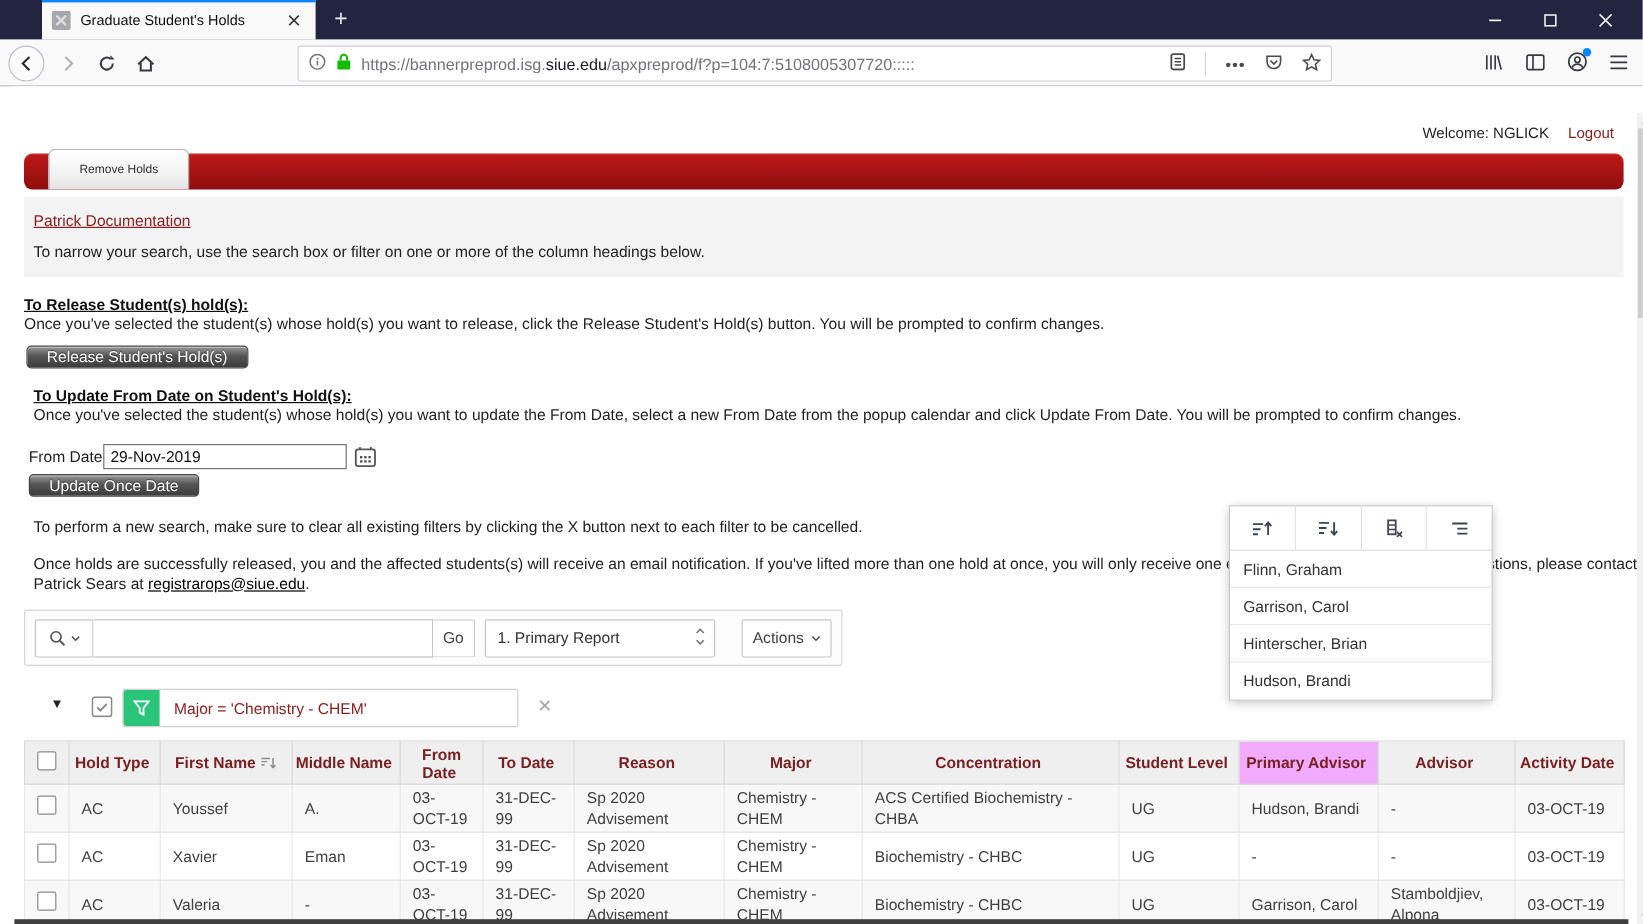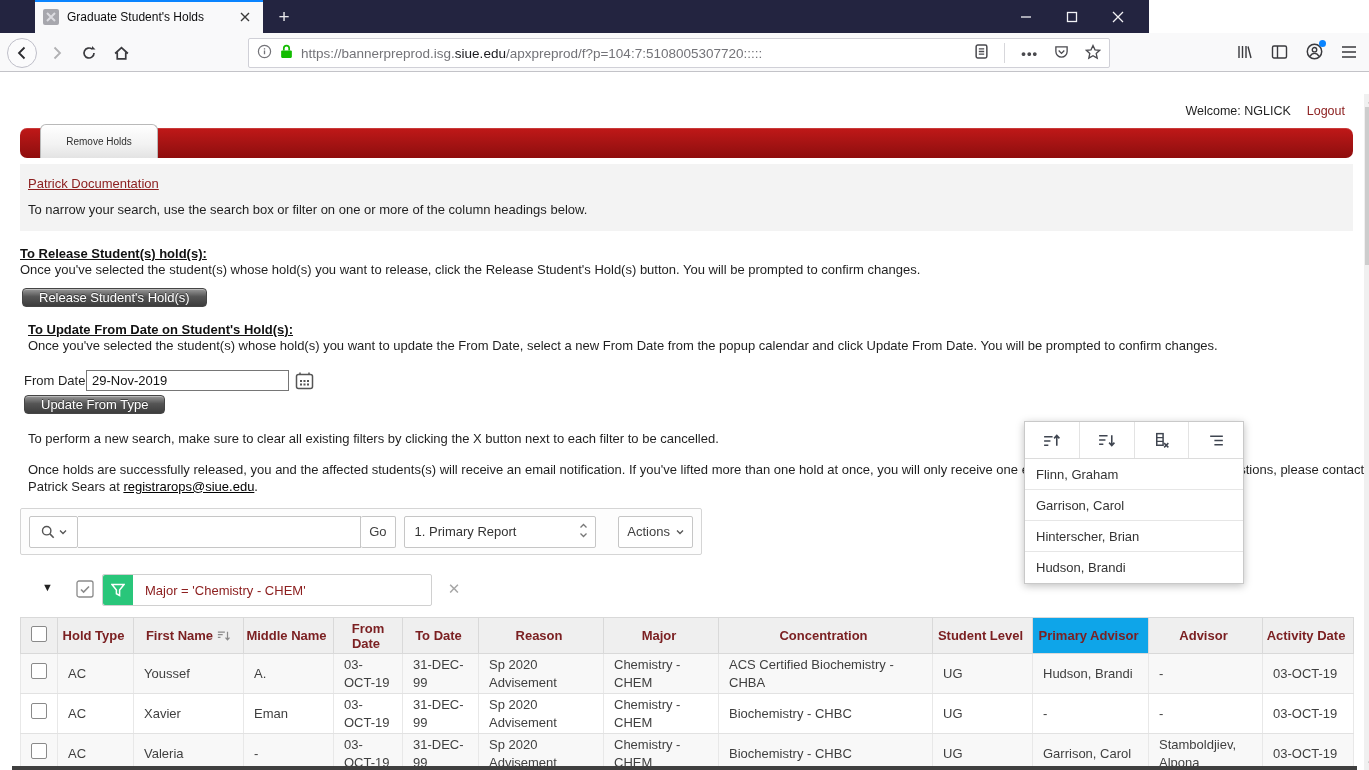--- a/index.html
+++ b/index.html
@@ -1,21 +1,21 @@
 <!DOCTYPE html>
 <html><head>
 <meta charset="utf-8">
 <style>
   * { margin:0; padding:0; box-sizing:border-box; }
   html,body { width:1369px; height:770px; }
   body { font-family:"Liberation Sans","DejaVu Sans",sans-serif; font-size:13px; color:#1f1f1f; background:#fff; overflow:hidden; }
   .screen { position:relative; width:1369px; height:770px; background:#fff; }
 
   
-  .titlebar { position:absolute; left:0; top:0; width:1149px; height:33px; background:#232440; }
+  .titlebar { position:absolute; left:0; top:0; width:1369px; height:33px; background:#232440; }
   .btab { position:absolute; left:35px; top:0; width:228px; height:33px; background:#f9f9fa; display:flex; align-items:center; padding:0 8px; }
   .btab .tabline { position:absolute; left:0; top:0; width:100%; height:2px; background:#0a84ff; }
   .favicon { width:16px; height:16px; margin-right:8px; flex:0 0 auto; }
   .tabtitle { font-size:12px; color:#0c0c0d; white-space:nowrap; overflow:hidden; flex:1; }
   .tabclose { width:20px; height:20px; display:flex; align-items:center; justify-content:center; color:#3a3a3a; font-size:12px; }
   .newtab { position:absolute; left:268px; top:0; width:32px; height:33px; color:#e6e6e9; font-size:19px; display:flex; align-items:center; justify-content:center; font-weight:300; }
   .wincontrols { position:absolute; right:8px; top:0; height:33px; display:flex; }
   .winbtn { width:46px; height:33px; display:flex; align-items:center; justify-content:center; }
 
   .navbar { position:absolute; left:0; top:33px; width:1369px; height:39px; background:#f9f9fa; border-bottom:1px solid #c3c3c8; }
@@ -79,21 +79,21 @@
   .chip { position:absolute; left:90px; top:502px; width:330px; height:32px; background:#fff; border:1px solid #d0d0d0; border-radius:2px; display:flex; align-items:center; }
   .chip-green { width:30px; height:30px; background:#29c67a; border-radius:2px 0 0 2px; display:flex; align-items:center; justify-content:center; flex:0 0 auto; }
   .chip-label { color:#8d2020; padding-left:12px; }
   .chip-x { position:absolute; left:433px; top:508px; width:18px; height:18px; color:#a6a6a6; font-size:15px; line-height:18px; text-align:center; cursor:pointer; }
 
   
   .tblwrap { position:absolute; left:8px; top:545px; width:1333px; }
   table.ir { width:1333px; border-collapse:collapse; table-layout:fixed; }
   table.ir th { height:36px; background:#efefef; color:#7b2022; font-weight:bold; font-size:13px; text-align:center; border:1px solid #d9d9d9; border-left:none; vertical-align:middle; cursor:pointer; }
   table.ir th:first-child { border-left:1px solid #d9d9d9; }
-  table.ir th.hl { background:#0ea5e9; }
+  table.ir th.hl { background:#f0abfc; }
   table.ir td { font-size:13px; color:#3f3f3f; padding:2px 10px; vertical-align:middle; border-right:1px solid #e8e8e8; border-bottom:1px solid #e2e2e2; line-height:1.35; height:38px; }
   table.ir td:first-child { border-left:1px solid #e8e8e8; }
   table.ir tr.odd td { background:#f8f8f8; }
   table.ir td.hl { background:#fff; }
   table.ir td.cbcell, table.ir th.cbcell { text-align:center; padding:2px; }
   .hlbl { margin-right:4px; }
   .sorticon { vertical-align:middle; }
 
   .bottombar { position:absolute; left:0px; top:694px; width:1345px; height:4px; background:#3f3f3f; }
 
@@ -259,21 +259,21 @@
           <g fill="#555">
             <rect x="5" y="9" width="2" height="2"></rect>
             <rect x="8.5" y="9" width="2" height="2"></rect>
             <rect x="12" y="9" width="2" height="2"></rect>
             <rect x="5" y="12.5" width="2" height="2"></rect>
             <rect x="8.5" y="12.5" width="2" height="2"></rect>
             <rect x="12" y="12.5" width="2" height="2"></rect>
           </g>
         </svg>
     </button>
-    <button class="graybtn btn-update">Update From Type</button>
+    <button class="graybtn btn-update">Update Once Date</button>
 
     <div class="note1">To perform a new search, make sure to clear all existing filters by clicking the X button next to each filter to be cancelled.</div>
     <div class="note2">
       <div class="nowrapline"><span>Once holds are successfully released, you and the affected students(s) will receive an email notification. If you've lifted more than one hold at once, you will only receive one email notification. If you have any questions, please contact</span></div>
       <div><span>Patrick Sears at </span><a class="maillink">registrarops@siue.edu</a><span>.</span></div>
     </div>
 
     <div class="searchbar">
       <div class="sbtn searchdrop">
         <svg width="14" height="14" viewBox="0 0 16 16">

